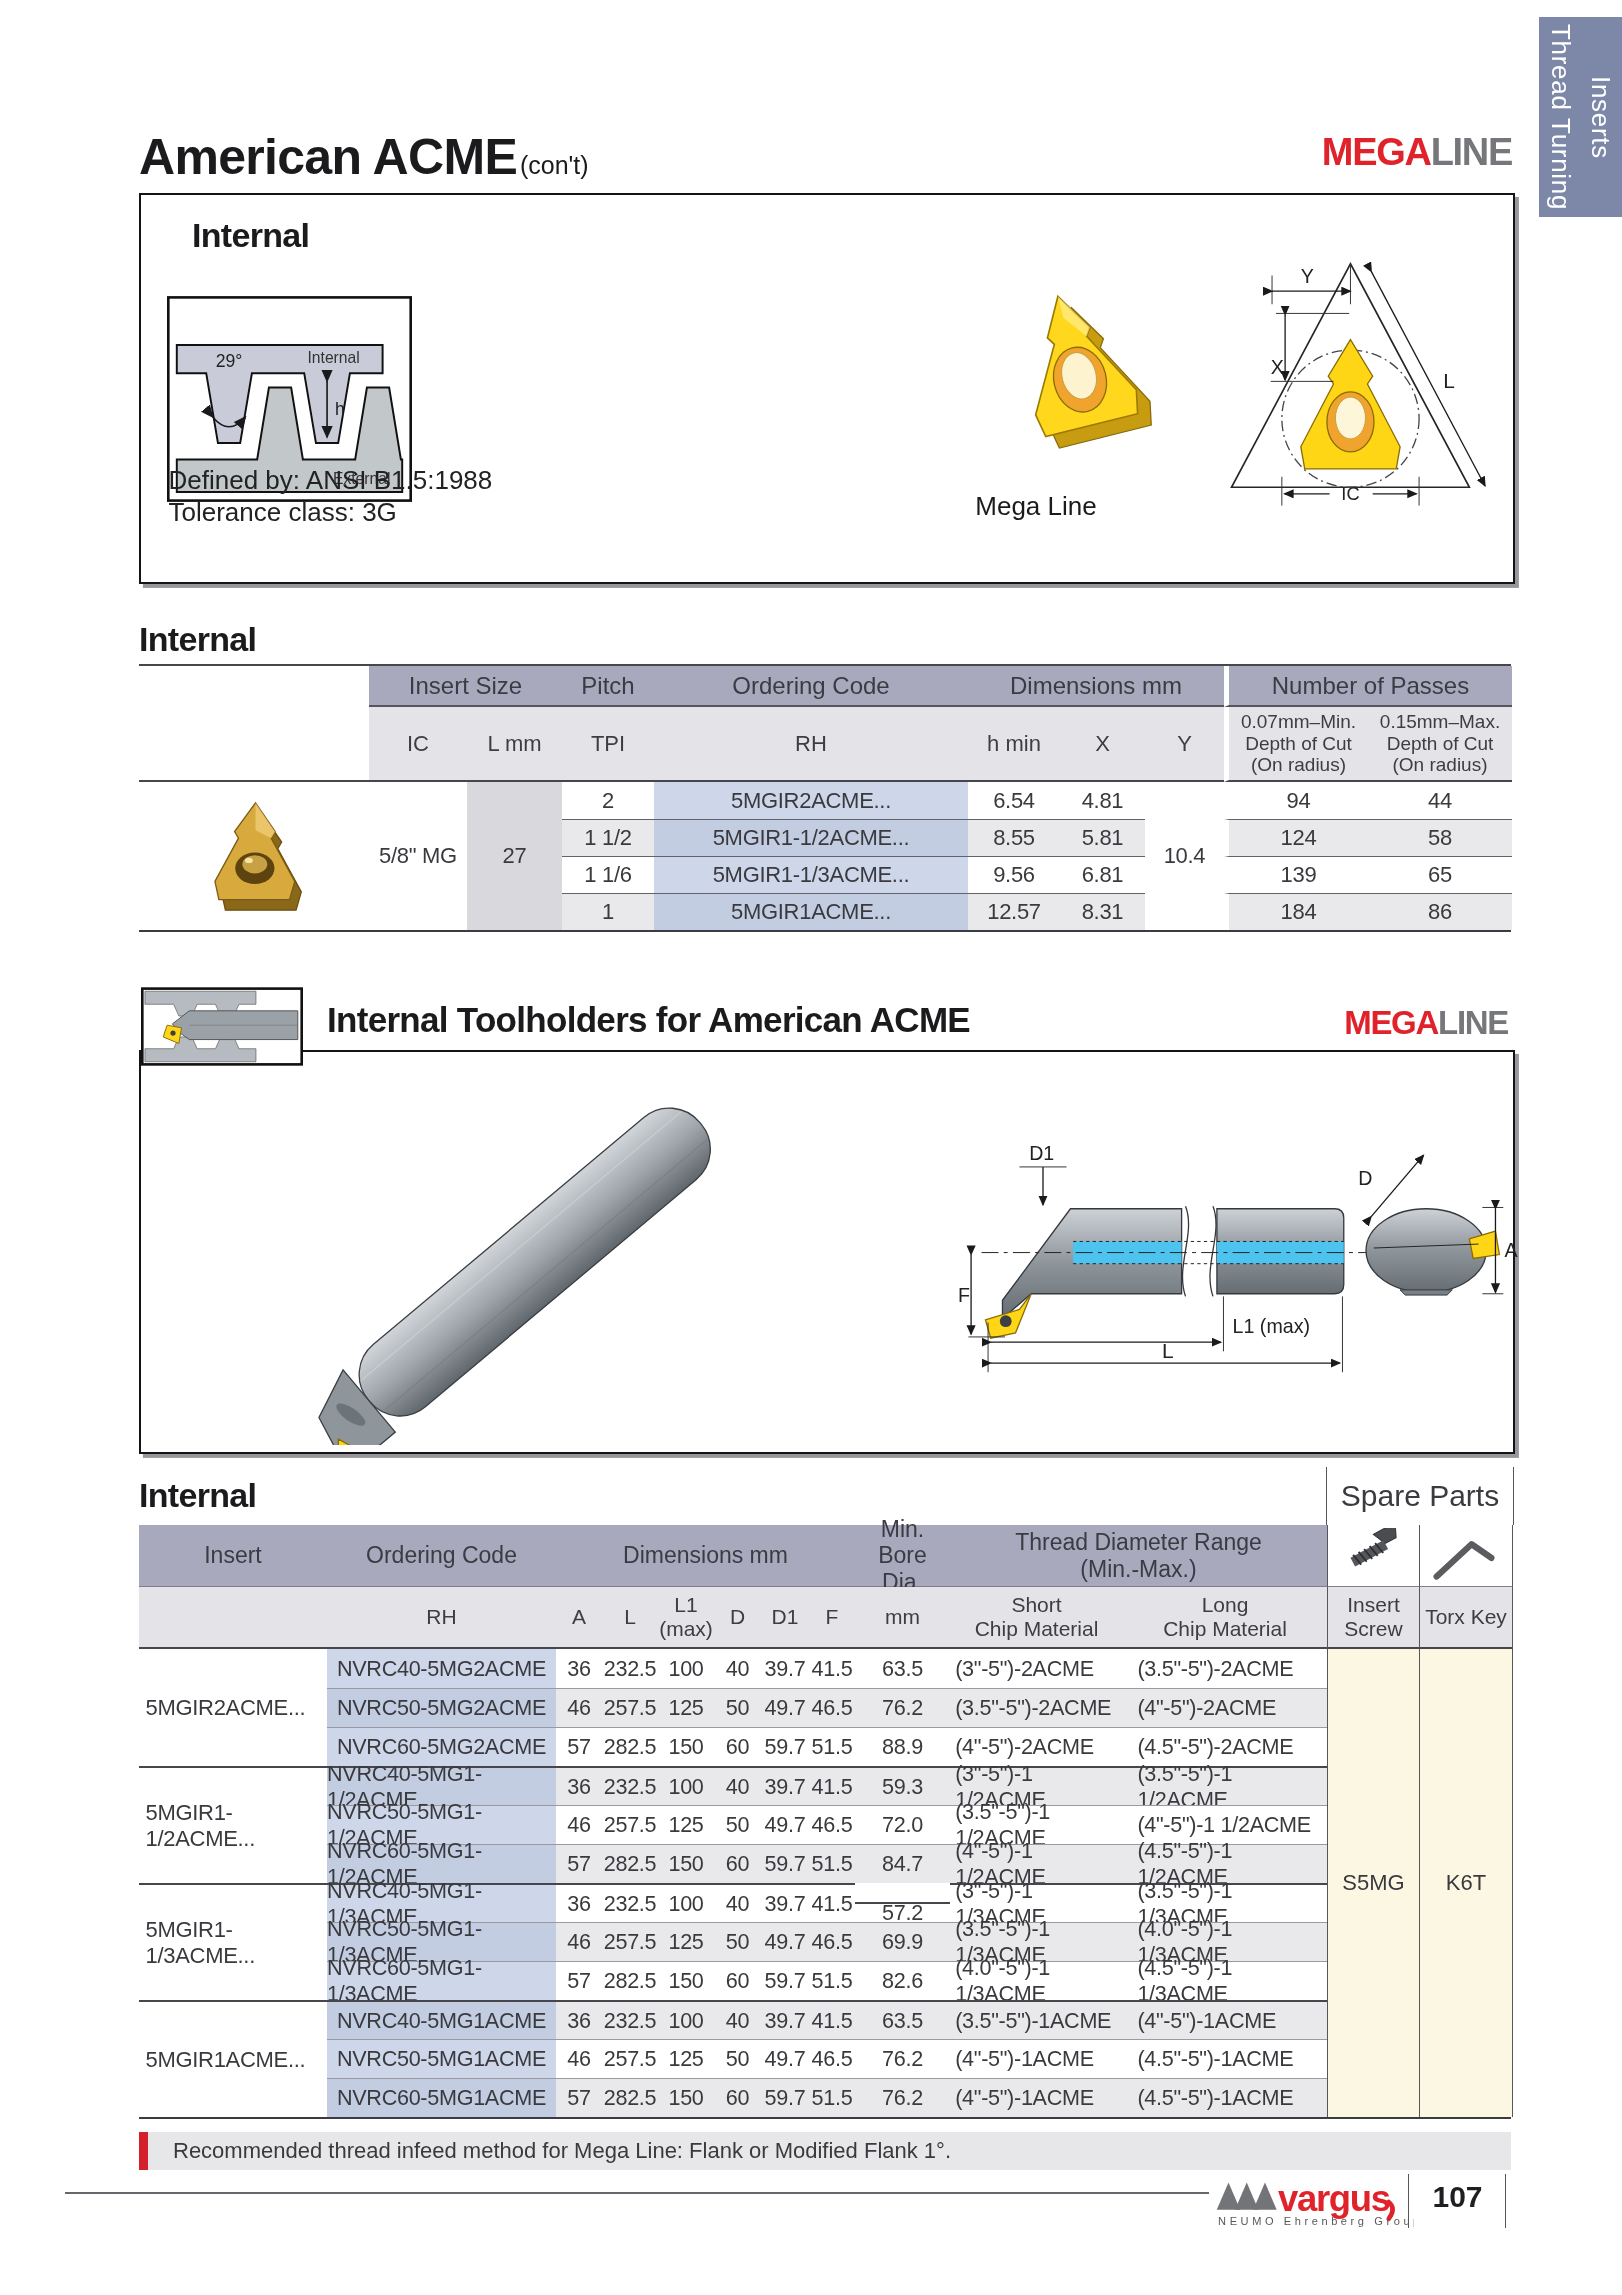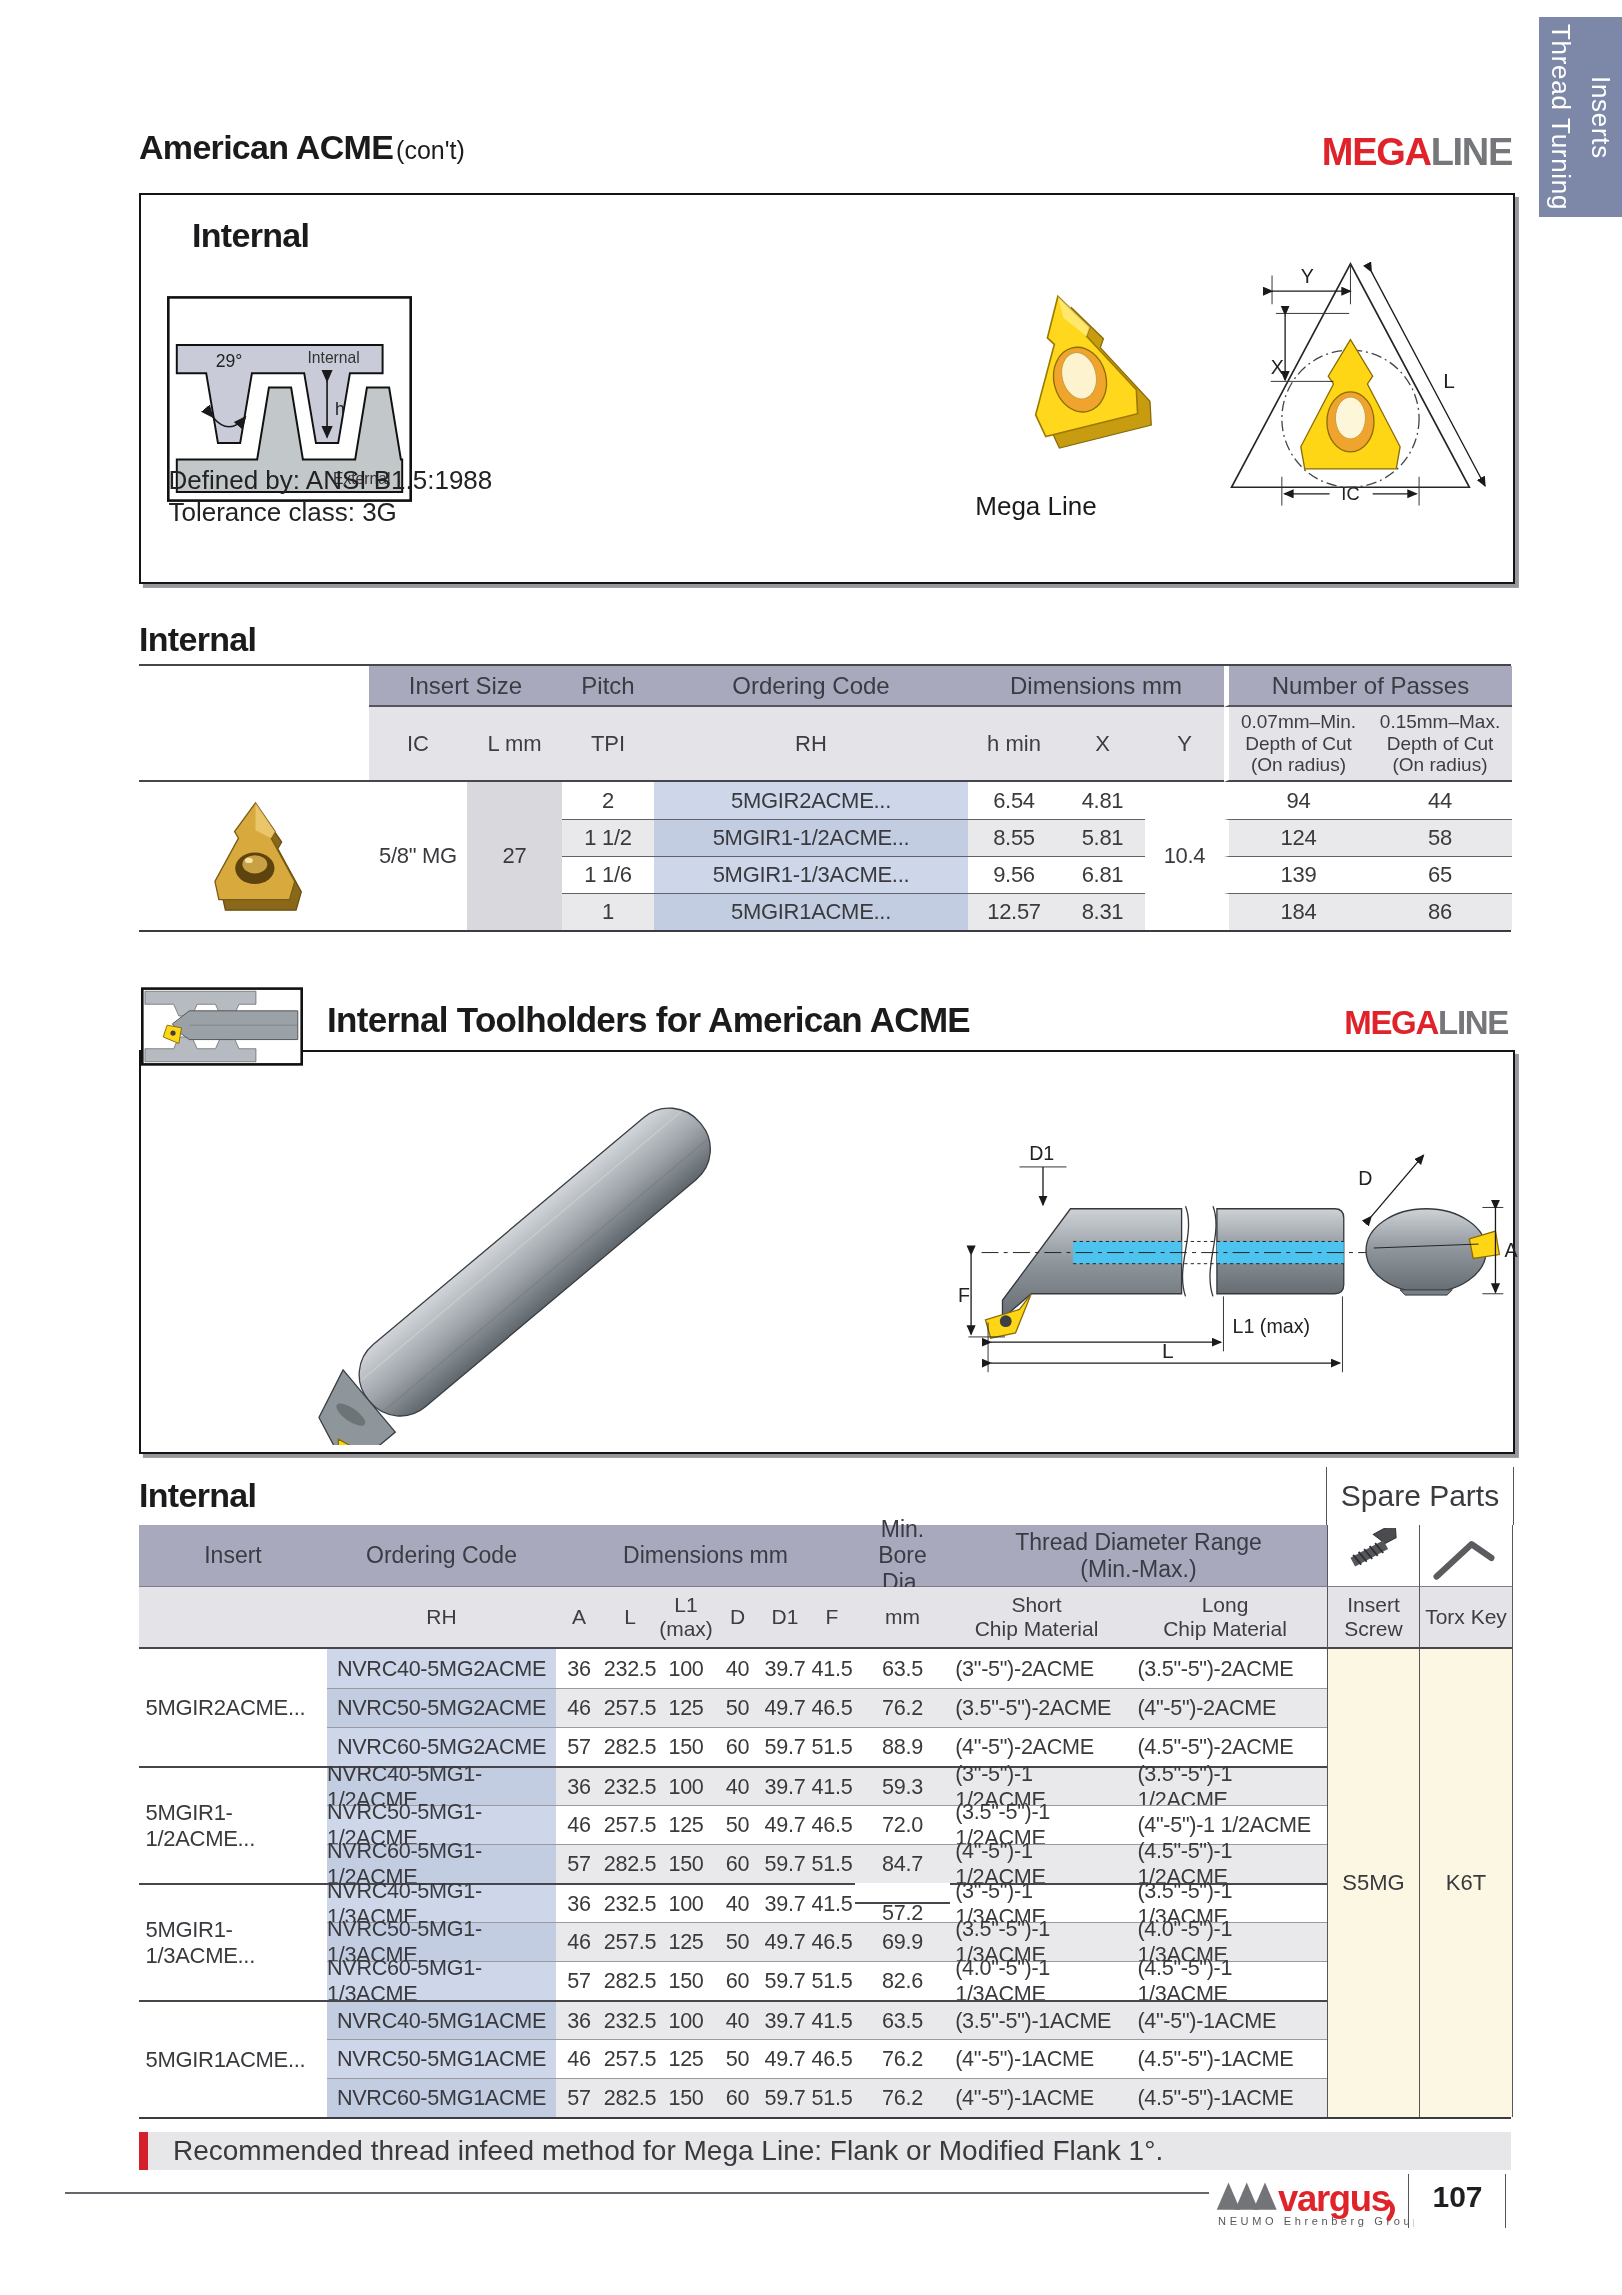--- a/index.html
+++ b/index.html
@@ -43,35 +43,35 @@
   .ic{background:#fff;border-bottom:1.3px solid #7e7e88;}
   .d2{font-size:21.6px;letter-spacing:-0.3px;}
   .gl{background:#fff;font-size:22px;justify-content:flex-start;padding-left:6.5px;letter-spacing:-0.3px;}
   .sp{background:#fbf7e2;font-size:22px;}
   .bl{border-left:1.3px solid #55555c;} .br2{border-right:1.3px solid #55555c;}
   .tal1{justify-content:flex-start;padding-left:5.2px;}
   .tal2{justify-content:flex-start;padding-left:14.4px;}
   
   .note{left:139px;top:2132px;width:1372px;height:38px;background:#e7e7e9;}
   .noteRed{left:139px;top:2132px;width:8.5px;height:38px;background:#d3202a;}
-  .noteTxt{padding-left:34px;font-size:28px;color:#3a3a3e;display:flex;align-items:center;height:100%;}
+  .noteTxt{padding-left:34px;font-size:22px;color:#3a3a3e;display:flex;align-items:center;height:100%;}
   .fline{left:65px;top:2192px;width:1144px;height:2px;background:#66666c;}
   .vdiv{width:1.3px;height:54px;background:#55565a;top:2174px;}
   svg text{font-family:"Liberation Sans",sans-serif;}
 </style>
 </head>
 <body>
 
 <div class="abs tab c">
   <span class="pre">Thread Turning
 Inserts</span>
 </div>
 
 <div class="abs" style="left:139px;top:128px;">
-  <span style="font-size:34px;font-weight:700;color:#1b1b1d;letter-spacing:-0.7px;">American ACME</span>
+  <span style="font-size:50px;font-weight:700;color:#1b1b1d;letter-spacing:-0.7px;">American ACME</span>
   <span style="font-size:25px;color:#1b1b1d;">(con't)</span>
 </div>
 <div class="abs logo" style="left:1299px;top:131px;width:213px;text-align:right;font-size:38px;">
   <span class="mega">MEGA</span><span class="line">LINE</span>
 </div>
 
 <div class="abs box" style="left:139px;top:193px;width:1372px;height:387px;">
   <div class="h2 abs" style="left:51px;top:21px;">Internal</div>
 
   <svg class="abs" style="left:25.5px;top:101px;" width="245" height="206" viewBox="0 0 375 315">

